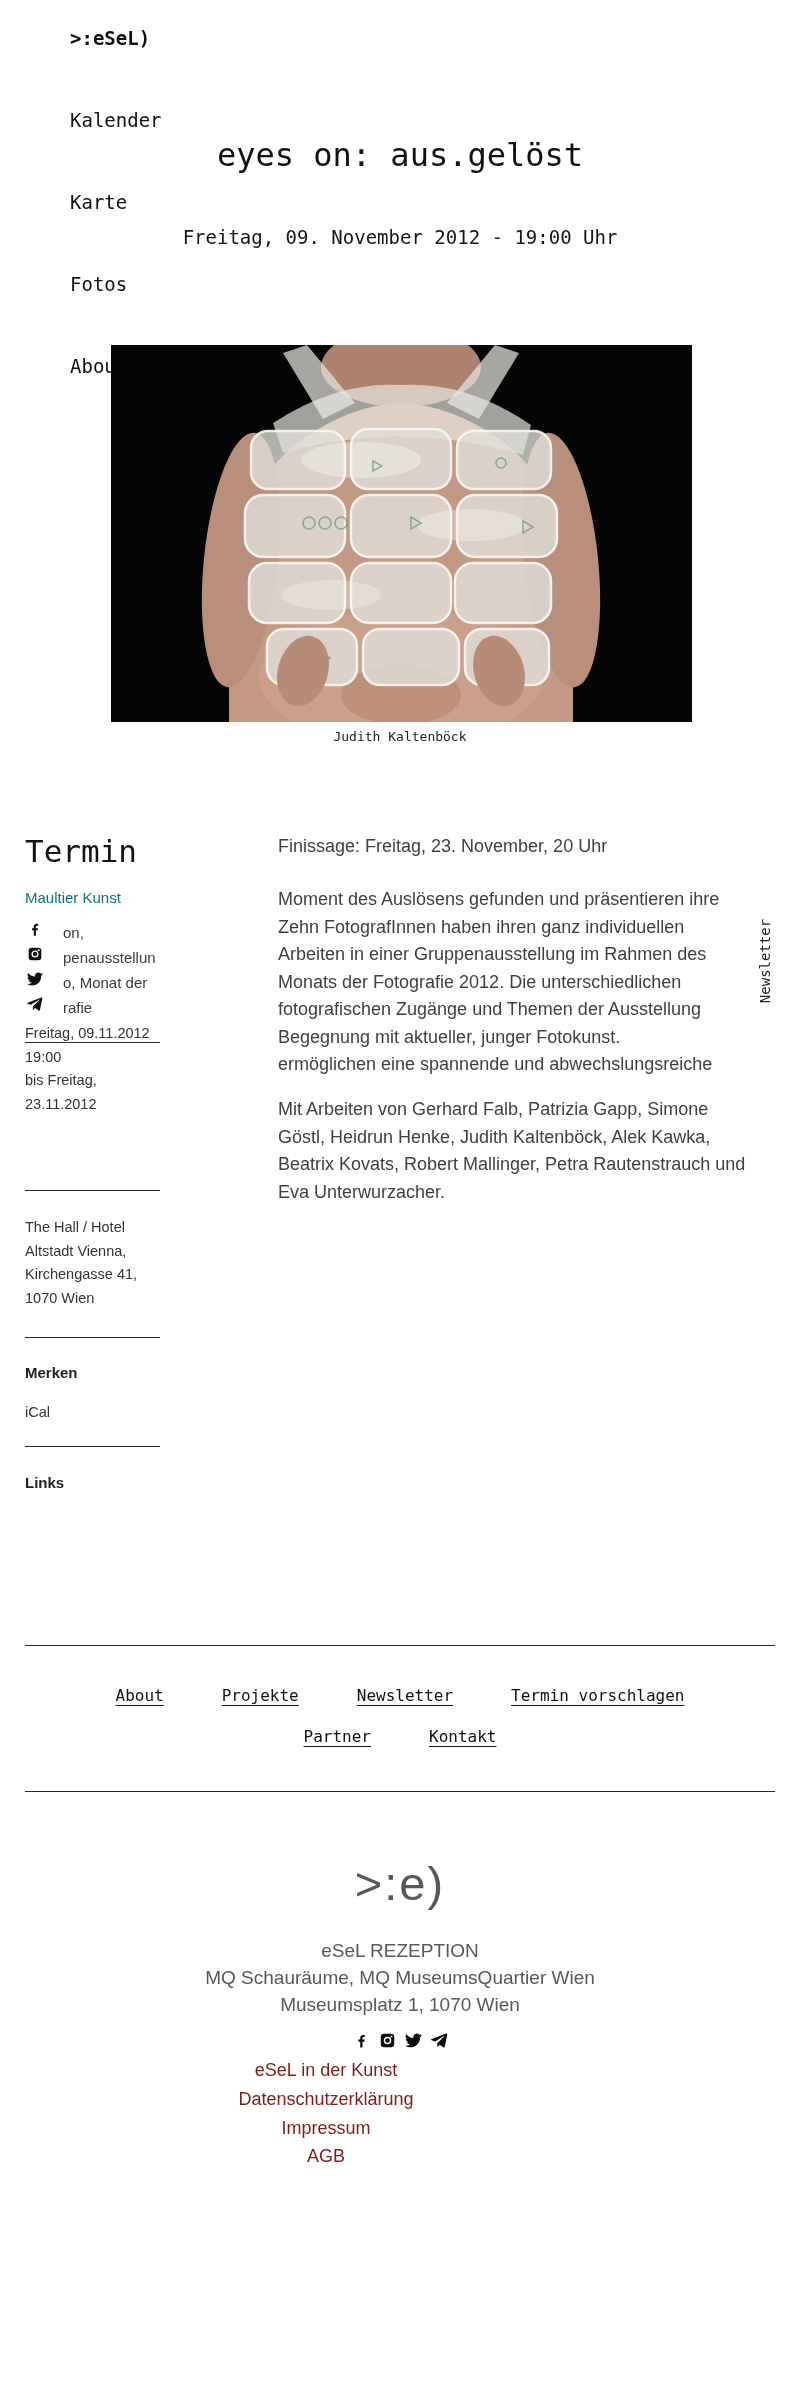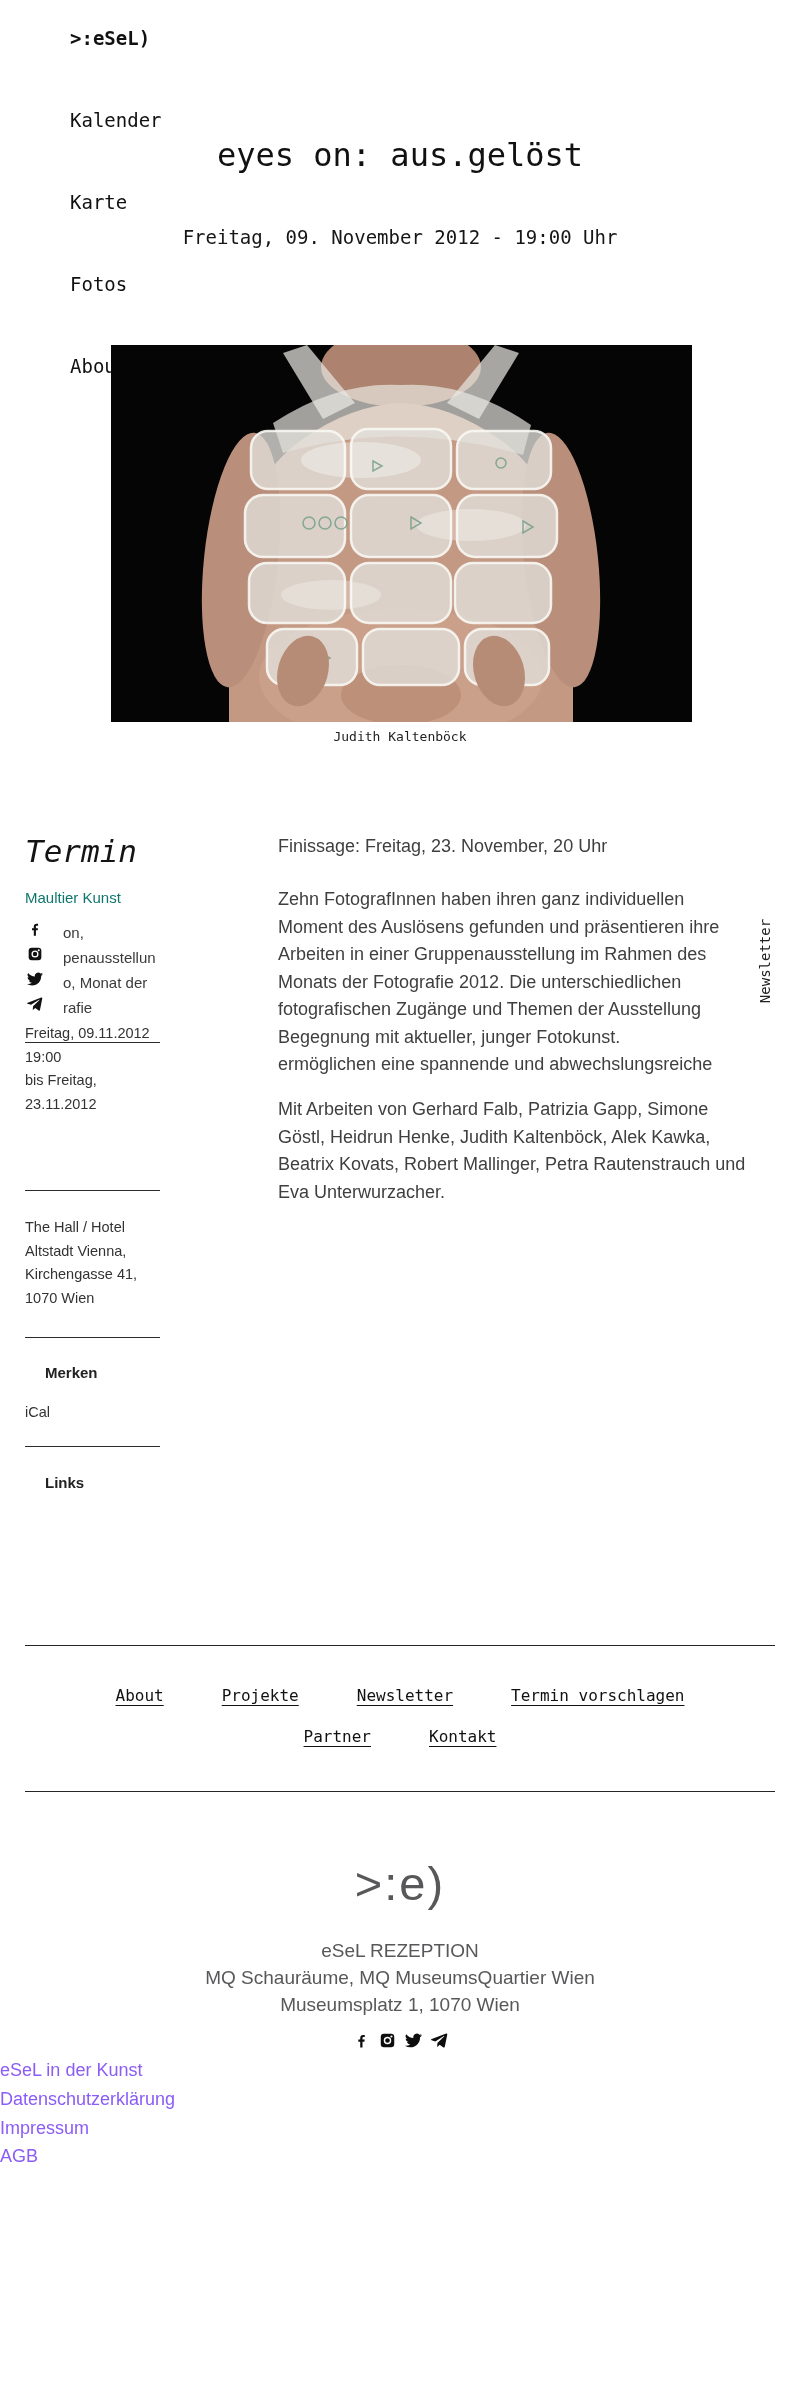--- a/index.html
+++ b/index.html
@@ -18,29 +18,29 @@
   .datetime{position:absolute;top:226px;left:0;width:800px;text-align:center;
             font-family:"DejaVu Sans Mono",monospace;font-size:19px;color:#161616;}
 
   
   .photo{position:absolute;top:345px;left:111px;width:581px;height:377px;background:#050505;}
   .caption{position:absolute;top:729px;left:0;width:800px;text-align:center;
            font-family:"DejaVu Sans Mono",monospace;font-size:13px;color:#222;}
 
   
   .sb{position:absolute;left:25px;width:140px;}
-  .sb-heading{top:833px;font-family:"DejaVu Sans Mono",monospace;font-size:31px;color:#141414;font-style:italic;}
+  .sb-heading{top:833px;font-family:"DejaVu Sans Mono",monospace;font-size:31px;color:#141414;}
   .sb-category{top:889px;font-size:15px;color:#0f766e;}
   .share-col{position:absolute;left:27px;top:921px;display:flex;flex-direction:column;gap:9px;}
   .share-col .sicon{width:16px;height:16px;color:#111;cursor:pointer;}
   .tag-frags{position:absolute;left:63px;top:920px;font-size:15px;color:#3a3a3a;line-height:25px;}
   .tag-frags div{white-space:nowrap;cursor:pointer;}
   .srule{position:absolute;left:25px;width:135px;border:none;border-top:1px solid #2b2b2b;margin:0;}
   .sb-block{font-size:14.5px;line-height:23.5px;color:#333;white-space:nowrap;}
-  .sb-bold{font-weight:bold;font-size:15px;color:#222;margin-left:20px;}
+  .sb-bold{font-weight:bold;font-size:15px;color:#222;}
 
   
   .main{position:absolute;left:278px;width:467px;overflow:hidden;font-size:18px;color:#3f3f3f;}
   .main div{white-space:nowrap;}
   .finissage{top:836px;}
   .para1{top:886px;line-height:27.5px;}
   .para2{top:1096px;line-height:27.5px;}
 
   
   .newsletter-tab{position:absolute;left:765px;top:961px;transform:translate(-50%,-50%) rotate(-90deg);
@@ -49,21 +49,21 @@
   
   .frule{position:absolute;left:25px;width:750px;border:none;border-top:1px solid #262626;margin:0;}
   .flinks{position:absolute;left:0;width:800px;display:flex;justify-content:center;gap:58px;
           font-family:"DejaVu Sans Mono",monospace;font-size:16px;color:#111;}
   .flinks span{text-decoration:underline;text-underline-offset:4px;cursor:pointer;white-space:nowrap;}
   .flogo{position:absolute;top:1856px;left:0;width:800px;text-align:center;
          font-size:47px;color:#58585a;letter-spacing:2px;cursor:pointer;}
   .fgray{position:absolute;left:0;width:800px;text-align:center;font-size:19px;color:#58585a;}
   .ficons{position:absolute;top:2032px;left:0;width:800px;display:flex;justify-content:center;gap:9px;}
   .ficons .sicon{width:17px;height:17px;color:#0d0d0d;cursor:pointer;}
-  .fblack{position:absolute;left:0;width:652px;text-align:left;font-size:18px;color:#8b5cf6;cursor:pointer;}
+  .fblack{position:absolute;left:0;width:652px;text-align:center;font-size:18px;color:#7f1d1d;cursor:pointer;}
 </style>
 </head>
 <body>
 
 <div id="page">
 
   <div class="nav">
     <span class="logo">&gt;:eSeL)</span>
     <span class="item">Kalender</span>
     <span class="item">Karte</span>
@@ -171,22 +171,22 @@
 
   <hr class="srule" style="top:1337px;">
   <div class="sb sb-bold" style="position:absolute;top:1364px;">Merken</div>
   <div class="sb sb-block" style="position:absolute;top:1401px;">iCal</div>
 
   <hr class="srule" style="top:1446px;">
   <div class="sb sb-bold" style="position:absolute;top:1474px;">Links</div>
 
   <div class="main finissage" style="top:836px;">Finissage: Freitag, 23. November, 20 Uhr</div>
   <div class="main para1" style="top:886px;">
+    <div>Moment des Auslösens gefunden und präsentieren ihre</div>
     <div>Zehn FotografInnen haben ihren ganz individuellen</div>
-    <div>Moment des Auslösens gefunden und präsentieren ihre</div>
     <div>Arbeiten in einer Gruppenausstellung im Rahmen des</div>
     <div>Monats der Fotografie 2012. Die unterschiedlichen</div>
     <div>fotografischen Zugänge und Themen der Ausstellung</div>
     <div>Begegnung mit aktueller, junger Fotokunst.</div>
     <div>ermöglichen eine spannende und abwechslungsreiche</div>
   </div>
   <div class="main para2" style="top:1096px;">
     <div>Mit Arbeiten von Gerhard Falb, Patrizia Gapp, Simone</div>
     <div>Göstl, Heidrun Henke, Judith Kaltenböck, Alek Kawka,</div>
     <div>Beatrix Kovats, Robert Mallinger, Petra Rautenstrauch und</div>

